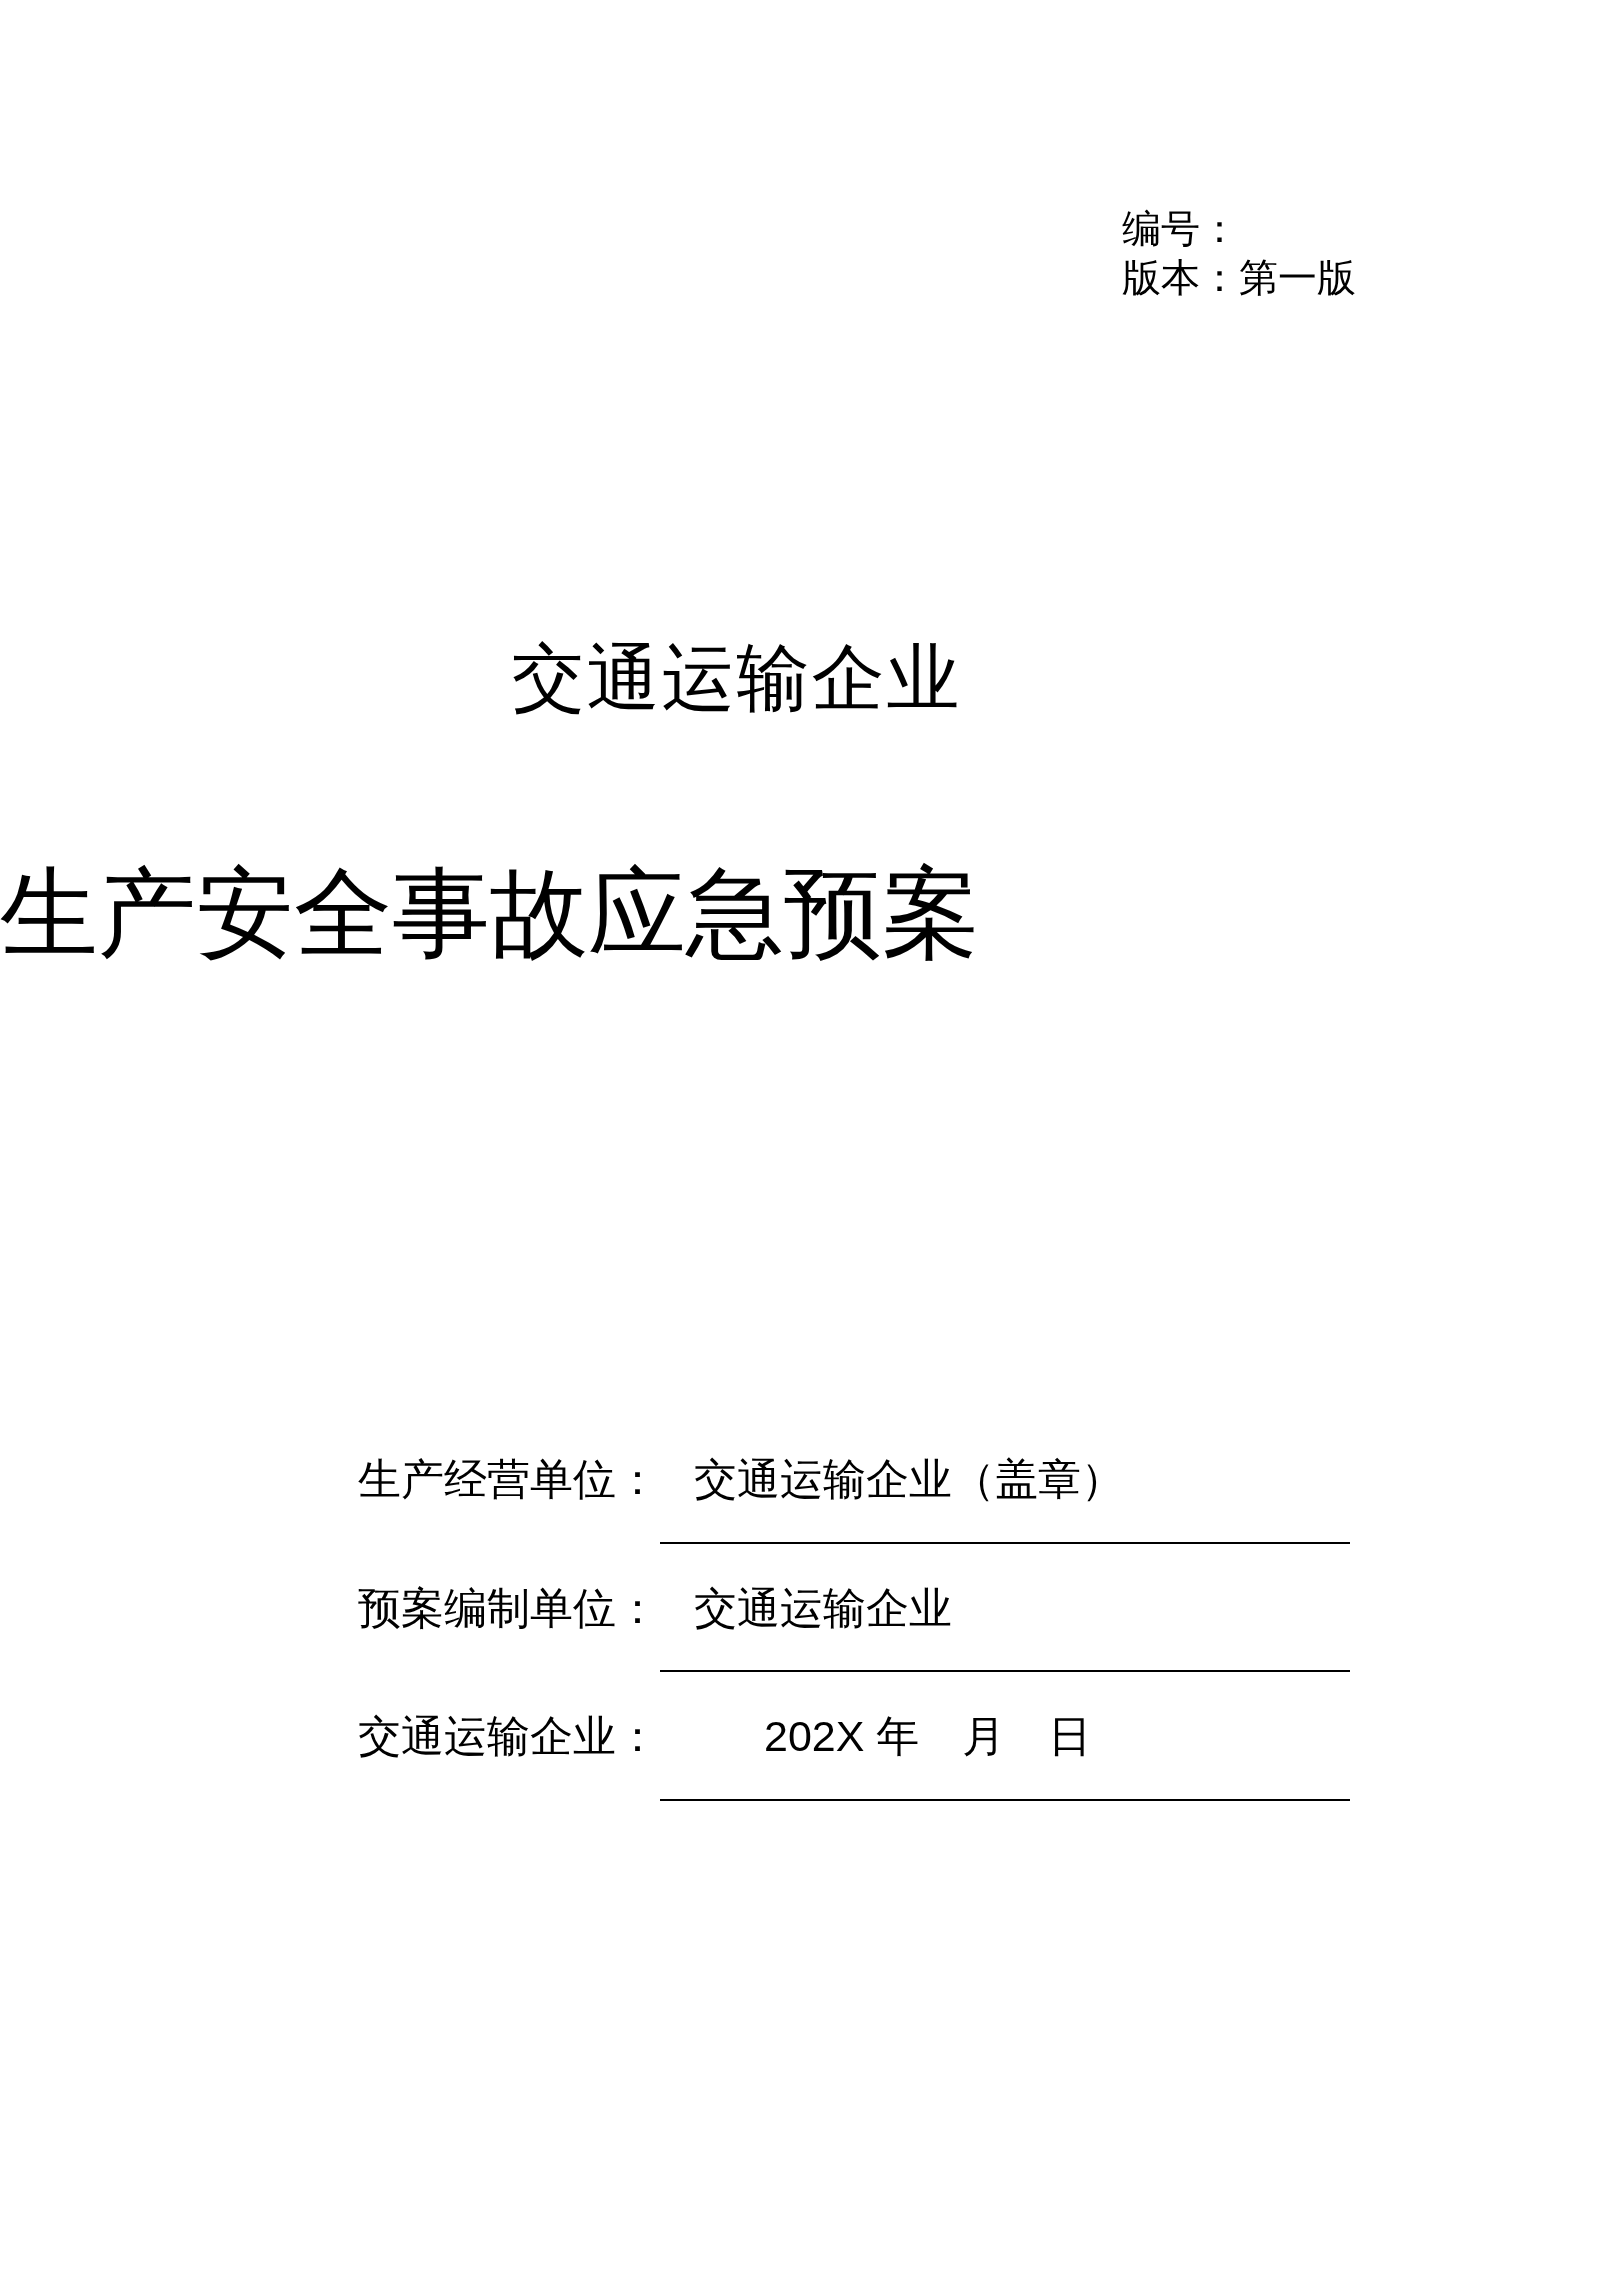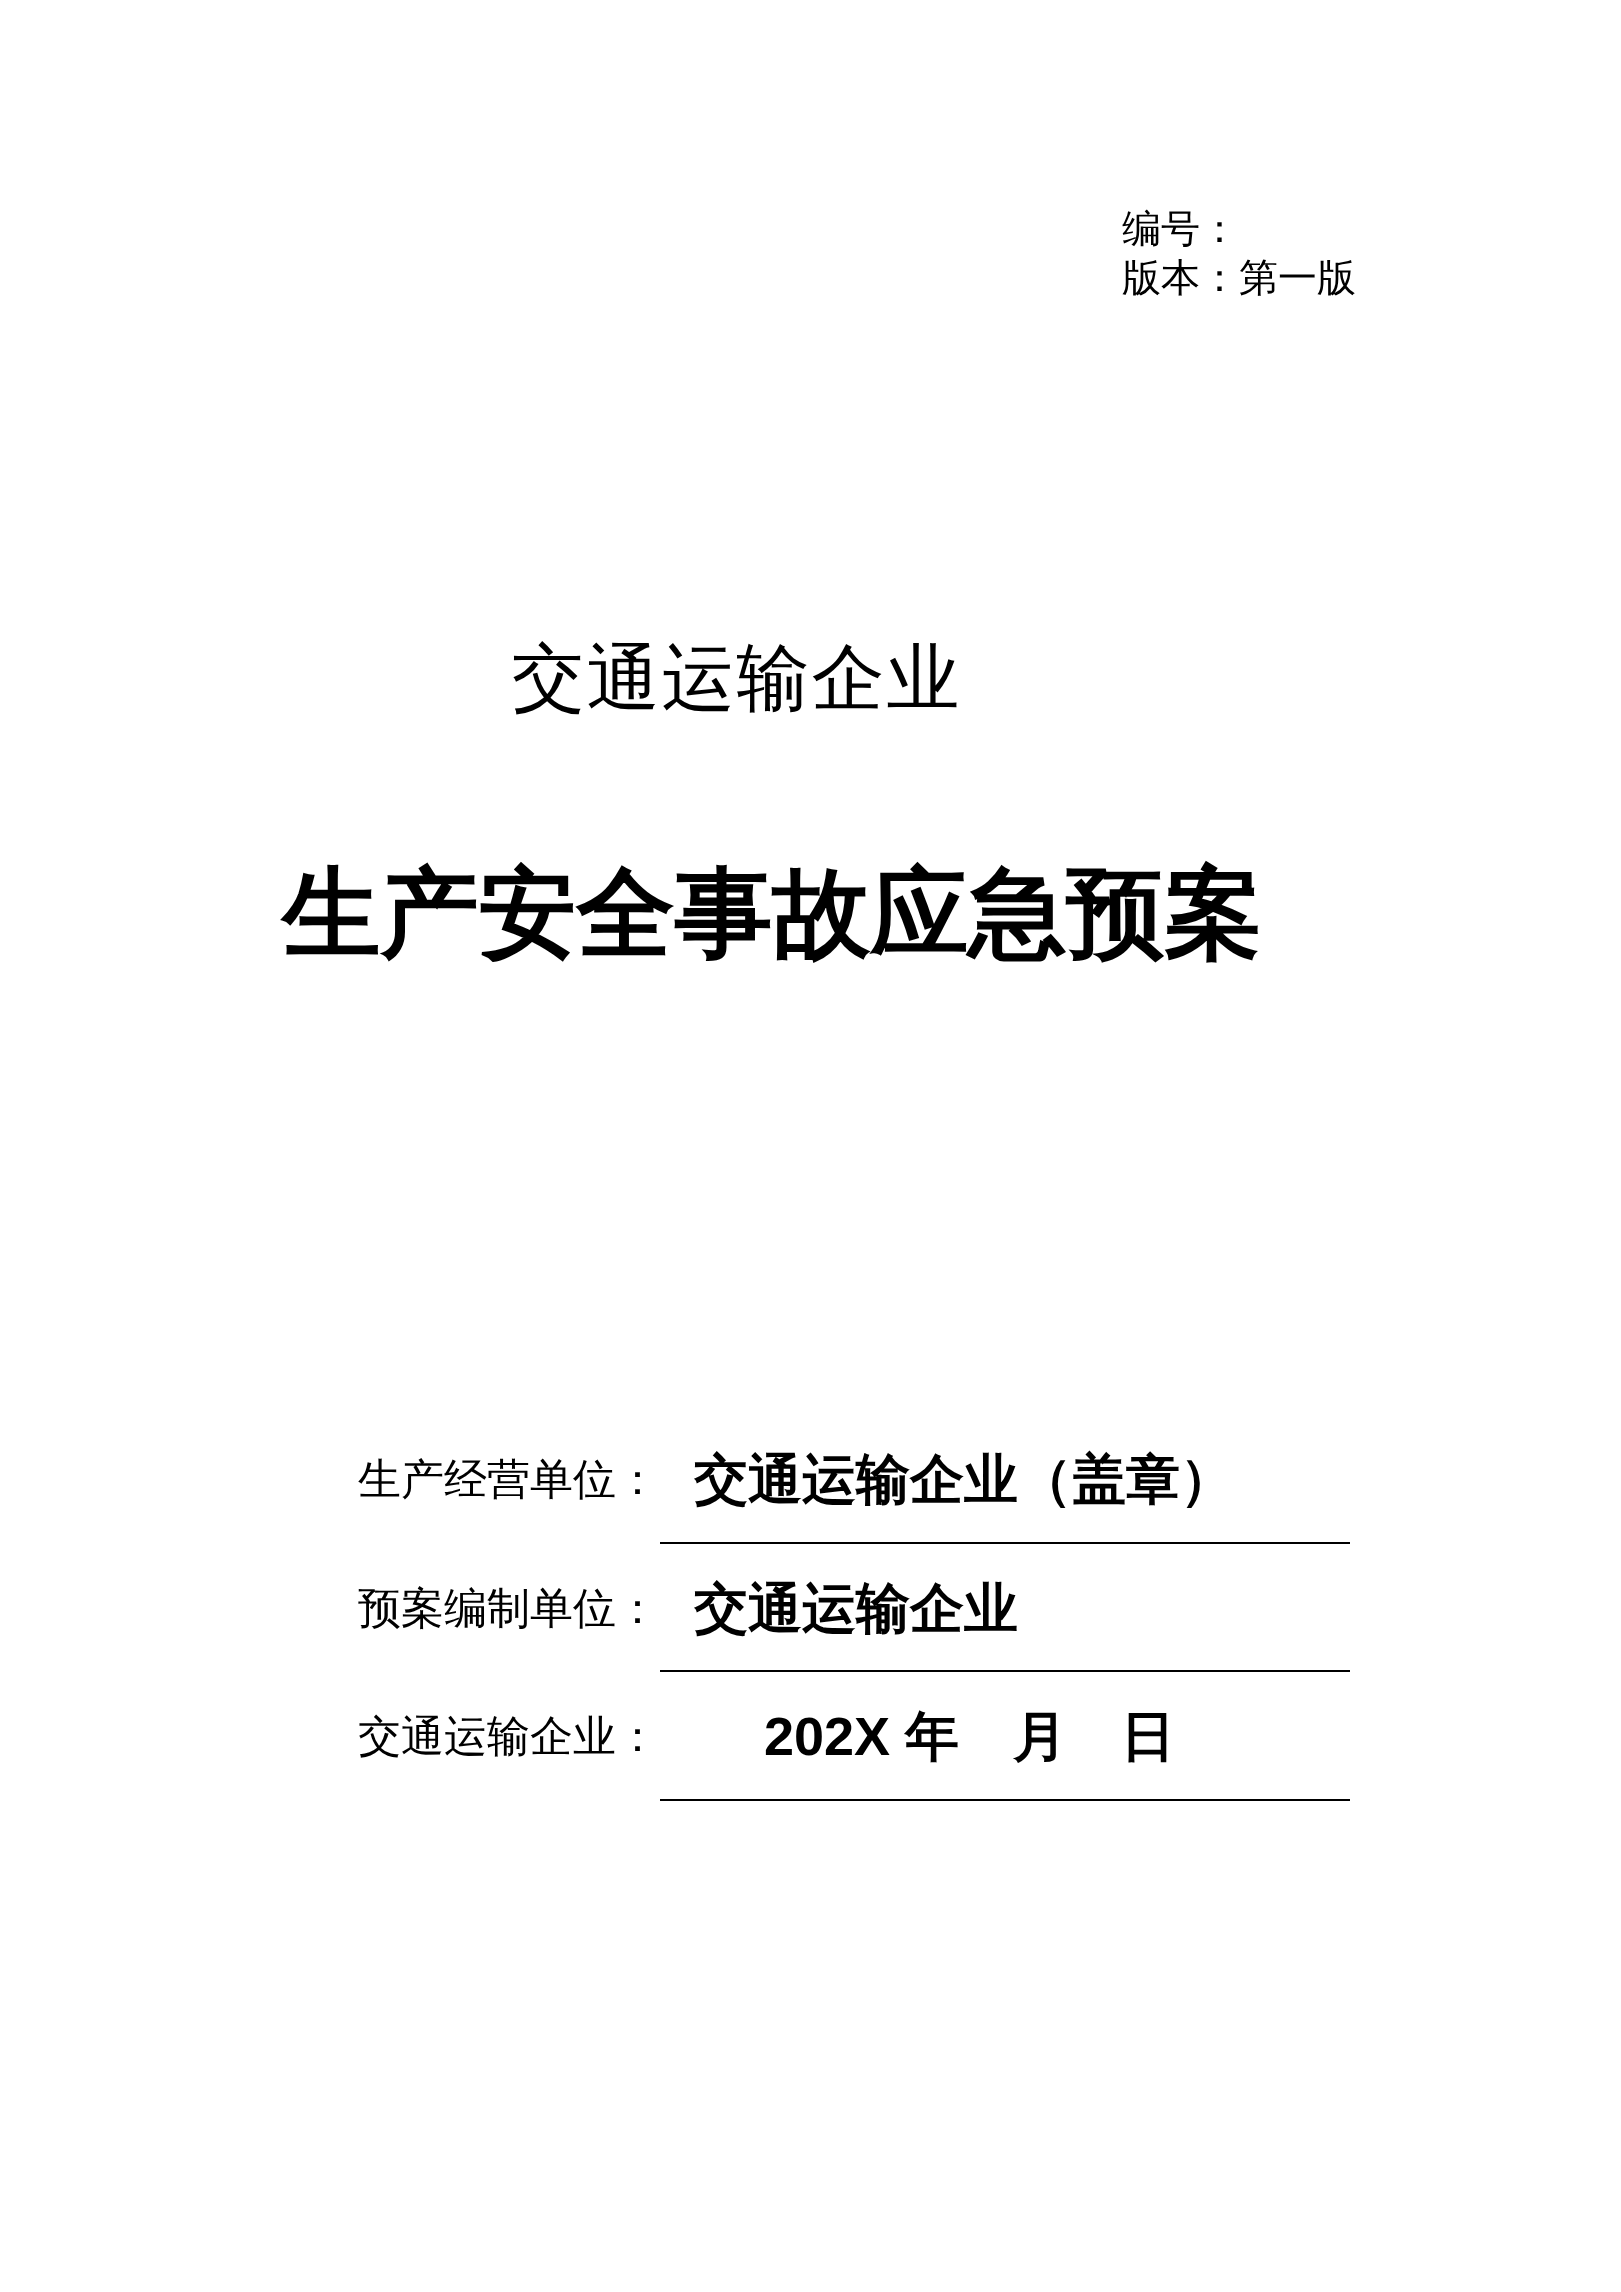--- a/index.html
+++ b/index.html
@@ -23,34 +23,33 @@
   }
   .subtitle {
     position: absolute; top: 630px; left: 0; width: 100%;
     text-align: center;
     font-size: 73px; font-weight: 400;
     letter-spacing: 2px;
     white-space: nowrap;
   }
   .main-title {
     position: absolute; top: 849px; left: 0; width: 100%;
-    text-align: center;
-    font-size: 98px; font-weight: 700;
+    text-align: left;
+    font-size: 98px; font-weight: 400;
     letter-spacing: 0px;
     white-space: nowrap;
-    margin-left: 36px;
   }
   .form-label {
     position: absolute; left: 358px;
     font-size: 43px; font-weight: 400; line-height: 43px;
     white-space: nowrap;
   }
   .form-value {
     position: absolute;
-    font-size: 54px; font-weight: 700; line-height: 43px;
+    font-size: 43px; font-weight: 400; line-height: 43px;
     white-space: nowrap;
   }
   .row1 { top: 1458px; }
   .row2 { top: 1587px; }
   .row3 { top: 1715px; }
   .val1, .val2 { left: 694px; }
   .val3 { left: 764px; text-align: right; }
   .sig-line {
     position: absolute; left: 660px; width: 690px; height: 0;
     border-top: 2.9px solid #000000;

